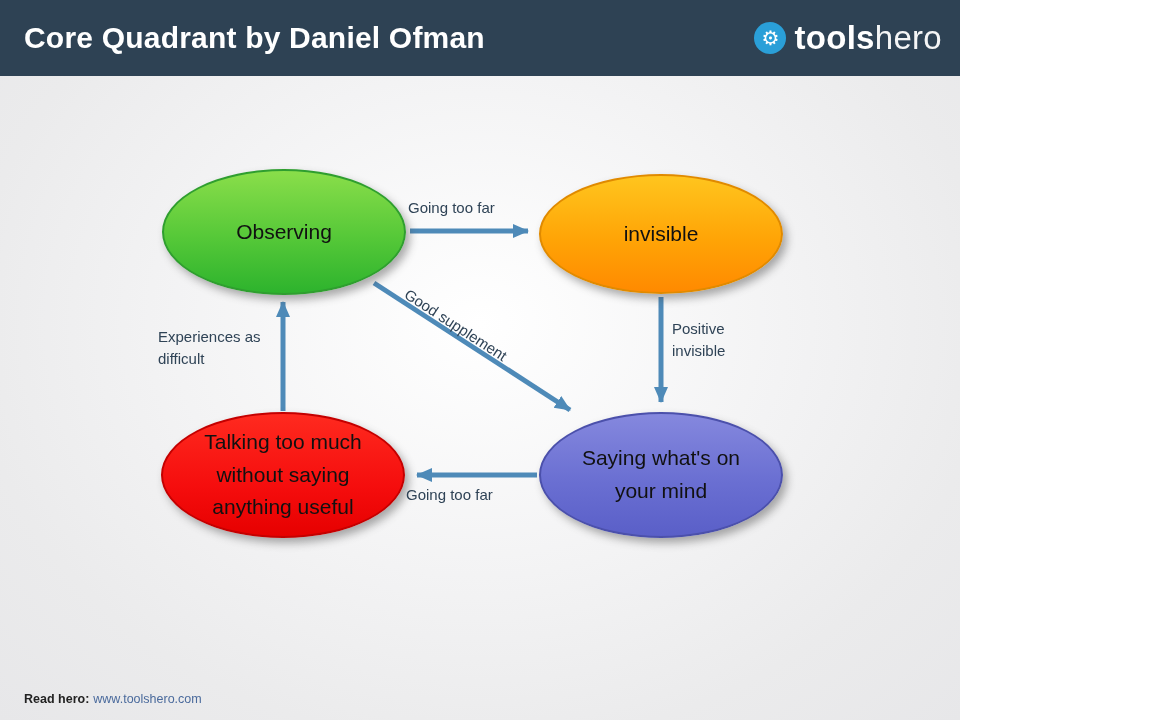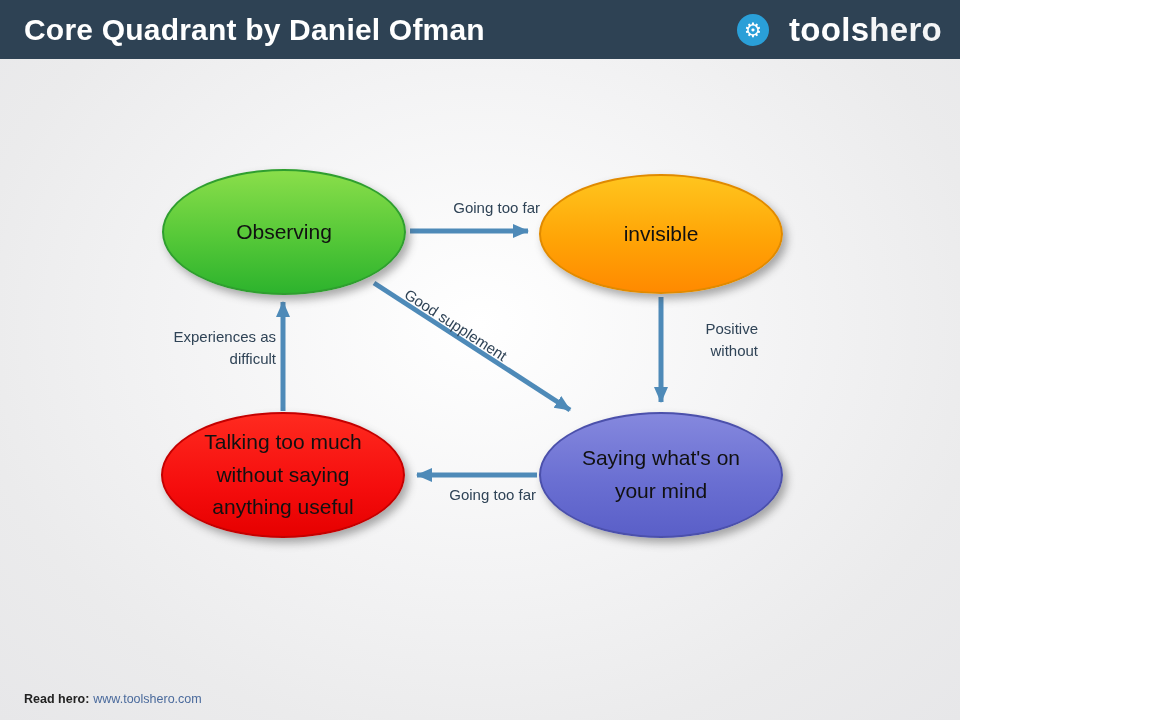--- a/index.html
+++ b/index.html
@@ -9,39 +9,39 @@
     font-family: "Liberation Sans", sans-serif;
     overflow: hidden;
   }
   .slide {
     position: absolute; left: 0; top: 0;
     width: 960px; height: 720px;
     background: radial-gradient(ellipse at 50% 45%, #ffffff 0%, #f3f3f4 45%, #ebebec 75%, #e7e7e9 100%);
   }
   .header {
     position: absolute; left: 0; top: 0;
-    width: 960px; height: 59px;
+    width: 960px; height: 76px;
     background: #2e4254;
     display: flex; align-items: center; justify-content: space-between;
     padding: 0 18px 0 24px;
   }
   .header-title {
     color: #ffffff; font-size: 30px; font-weight: bold;
     letter-spacing: 0.2px;
   }
   .logo { display: flex; align-items: center; gap: 8px; }
   .logo-icon {
     width: 32px; height: 32px; border-radius: 50%;
     background: #2a9fd8; color: #ffffff;
     display: flex; align-items: center; justify-content: center;
     font-size: 20px; line-height: 1;
   }
   .logo-text { color: #ffffff; font-size: 33px; letter-spacing: 0.3px; }
-  .logo-text .bold { font-weight: bold; margin-left: 12px; }
-  .logo-text .light { font-weight: 700; opacity: 0.95; text-align: center; }
+  .logo-text .bold { font-weight: bold; }
+  .logo-text .light { font-weight: 400; opacity: 0.95; text-align: center; }
 
   .canvas { position: absolute; left: 0; top: 76px; width: 960px; height: 644px; }
 
   .node {
     position: absolute;
     border-radius: 50%;
     display: flex; align-items: center; justify-content: center;
     text-align: center;
     font-size: 21px; color: #111111;
     box-shadow: 4px 5px 9px rgba(70,70,70,0.45);
@@ -67,21 +67,21 @@
     left: 539px; top: 336px; width: 244px; height: 126px;
     background: linear-gradient(to bottom, #8588de 0%, #6a6fd2 55%, #5a5fc8 100%);
     border: 2px solid #4b50ab;
   }
 
   .arrows { position: absolute; left: 0; top: 0; width: 960px; height: 644px; pointer-events: none; }
 
   .edge-label {
     position: absolute;
     color: #2f4356; font-size: 15px; line-height: 1.45;
-    text-align: right;
+    text-align: left;
   }
   .lbl-going-top { left: 408px; top: 121px; width: 132px; }
   .lbl-positive { left: 672px; top: 242px; width: 86px; }
   .lbl-experiences { left: 158px; top: 250px; width: 118px; }
   .lbl-going-bottom { left: 406px; top: 408px; width: 130px; }
   .lbl-good-supplement {
     left: 406px; top: 206px; width: 170px;
     transform: rotate(33deg); transform-origin: left center;
     white-space: nowrap; text-align: left;
   }
@@ -131,21 +131,21 @@
 
     <div class="node node-talking">
       <div class="node-inner">Talking too much without saying anything useful</div>
     </div>
 
     <div class="node node-saying">
       <div class="node-inner">Saying what's on your mind</div>
     </div>
 
     <div class="edge-label lbl-going-top">Going too far</div>
-    <div class="edge-label lbl-positive">Positive without</div>
+    <div class="edge-label lbl-positive">Positive invisible</div>
     <div class="edge-label lbl-experiences">Experiences as difficult</div>
     <div class="edge-label lbl-going-bottom">Going too far</div>
     <div class="edge-label lbl-good-supplement">Good supplement</div>
 
   </div>
 
   <div class="footer">
     <span class="read-more">Read hero:</span><span class="url">www.toolshero.com</span>
   </div>
 

